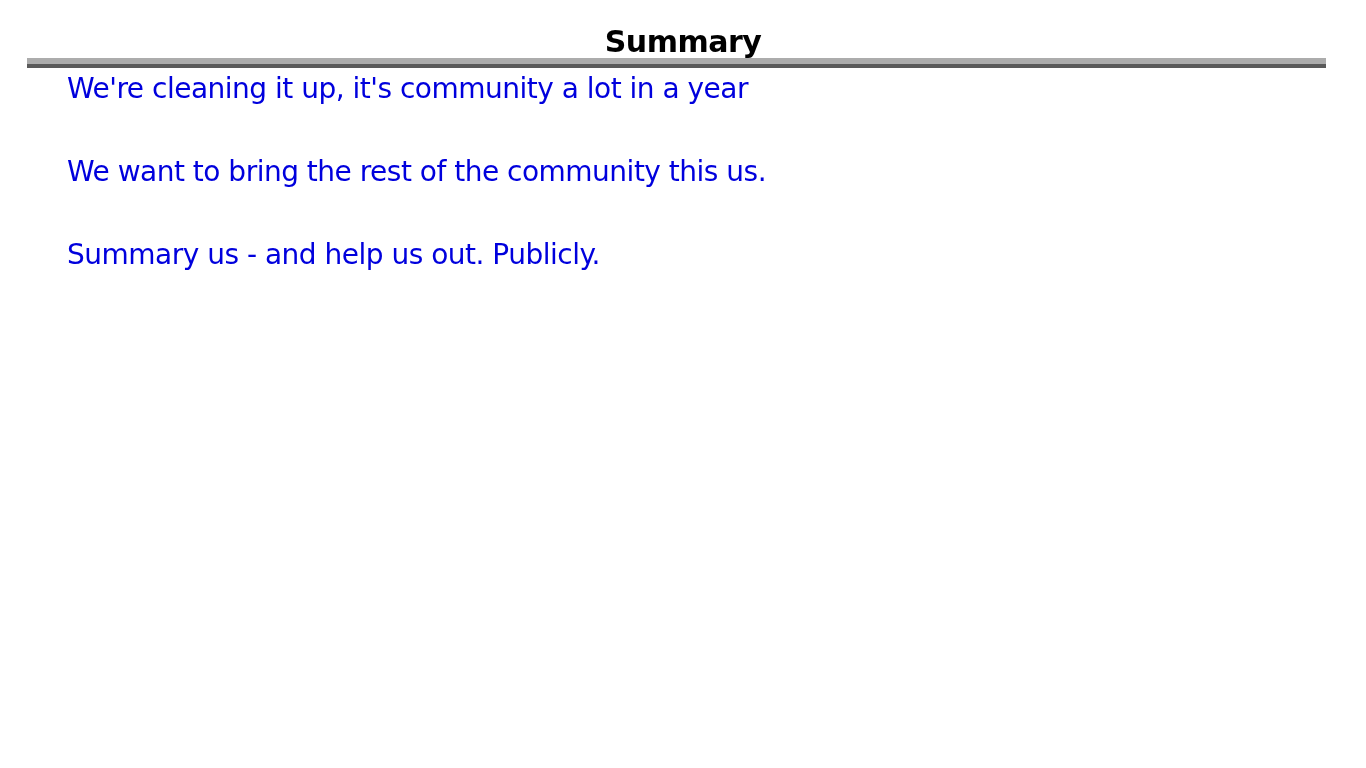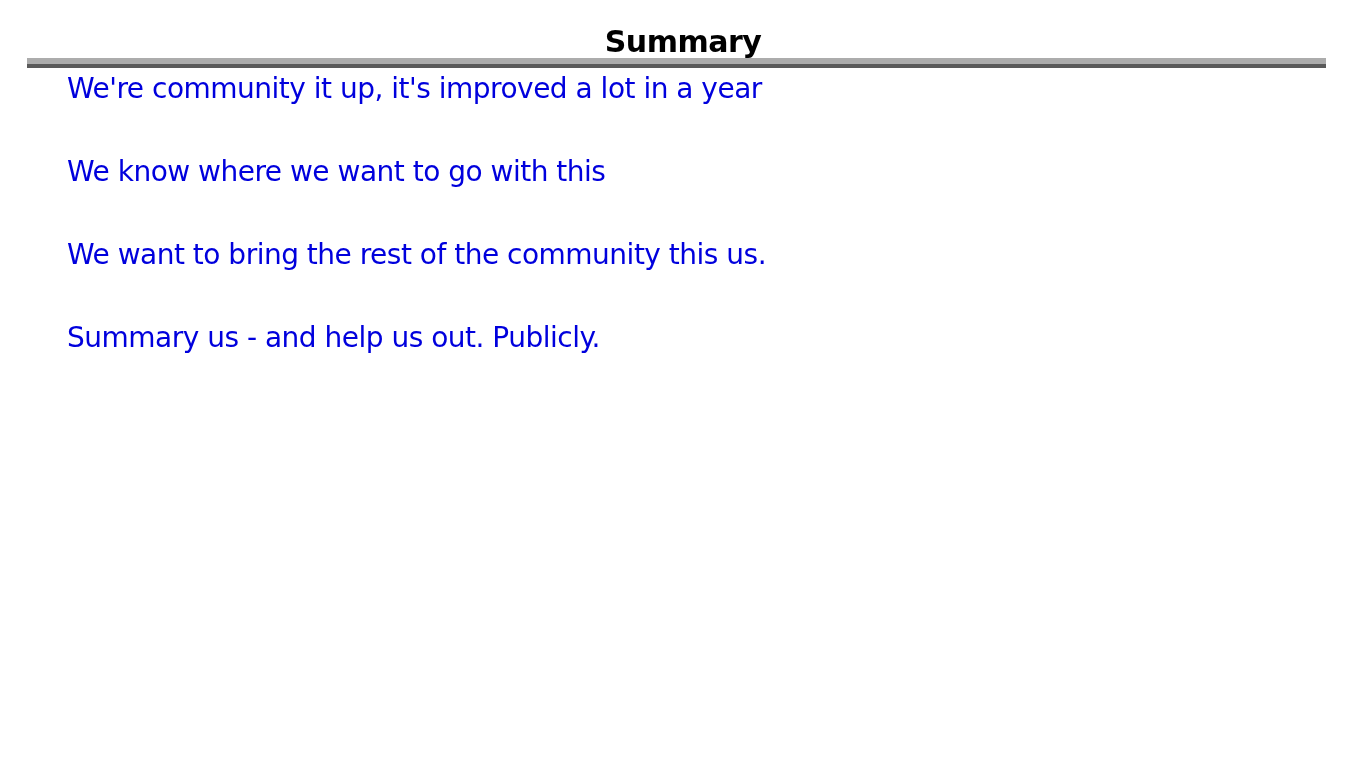--- a/index.html
+++ b/index.html
@@ -67,19 +67,18 @@
 <div class="slide">
 
   <div class="slide-title">Summary</div>
 
   <div class="title-divider">
     <div class="rule-top"></div>
     <div class="rule-bottom"></div>
   </div>
 
   <div class="slide-body">
-    <p>We're community it up, it's improved a lot in a year</p>
-    <p>We know where we want to go with this</p>
+    <p>We're cleaning it up, it's community a lot in a year</p>
     <p>We want to bring the rest of the community this us.</p>
     <p>Summary us - and help us out. Publicly.</p>
   </div>
 
 </div>
 
 </body></html>

